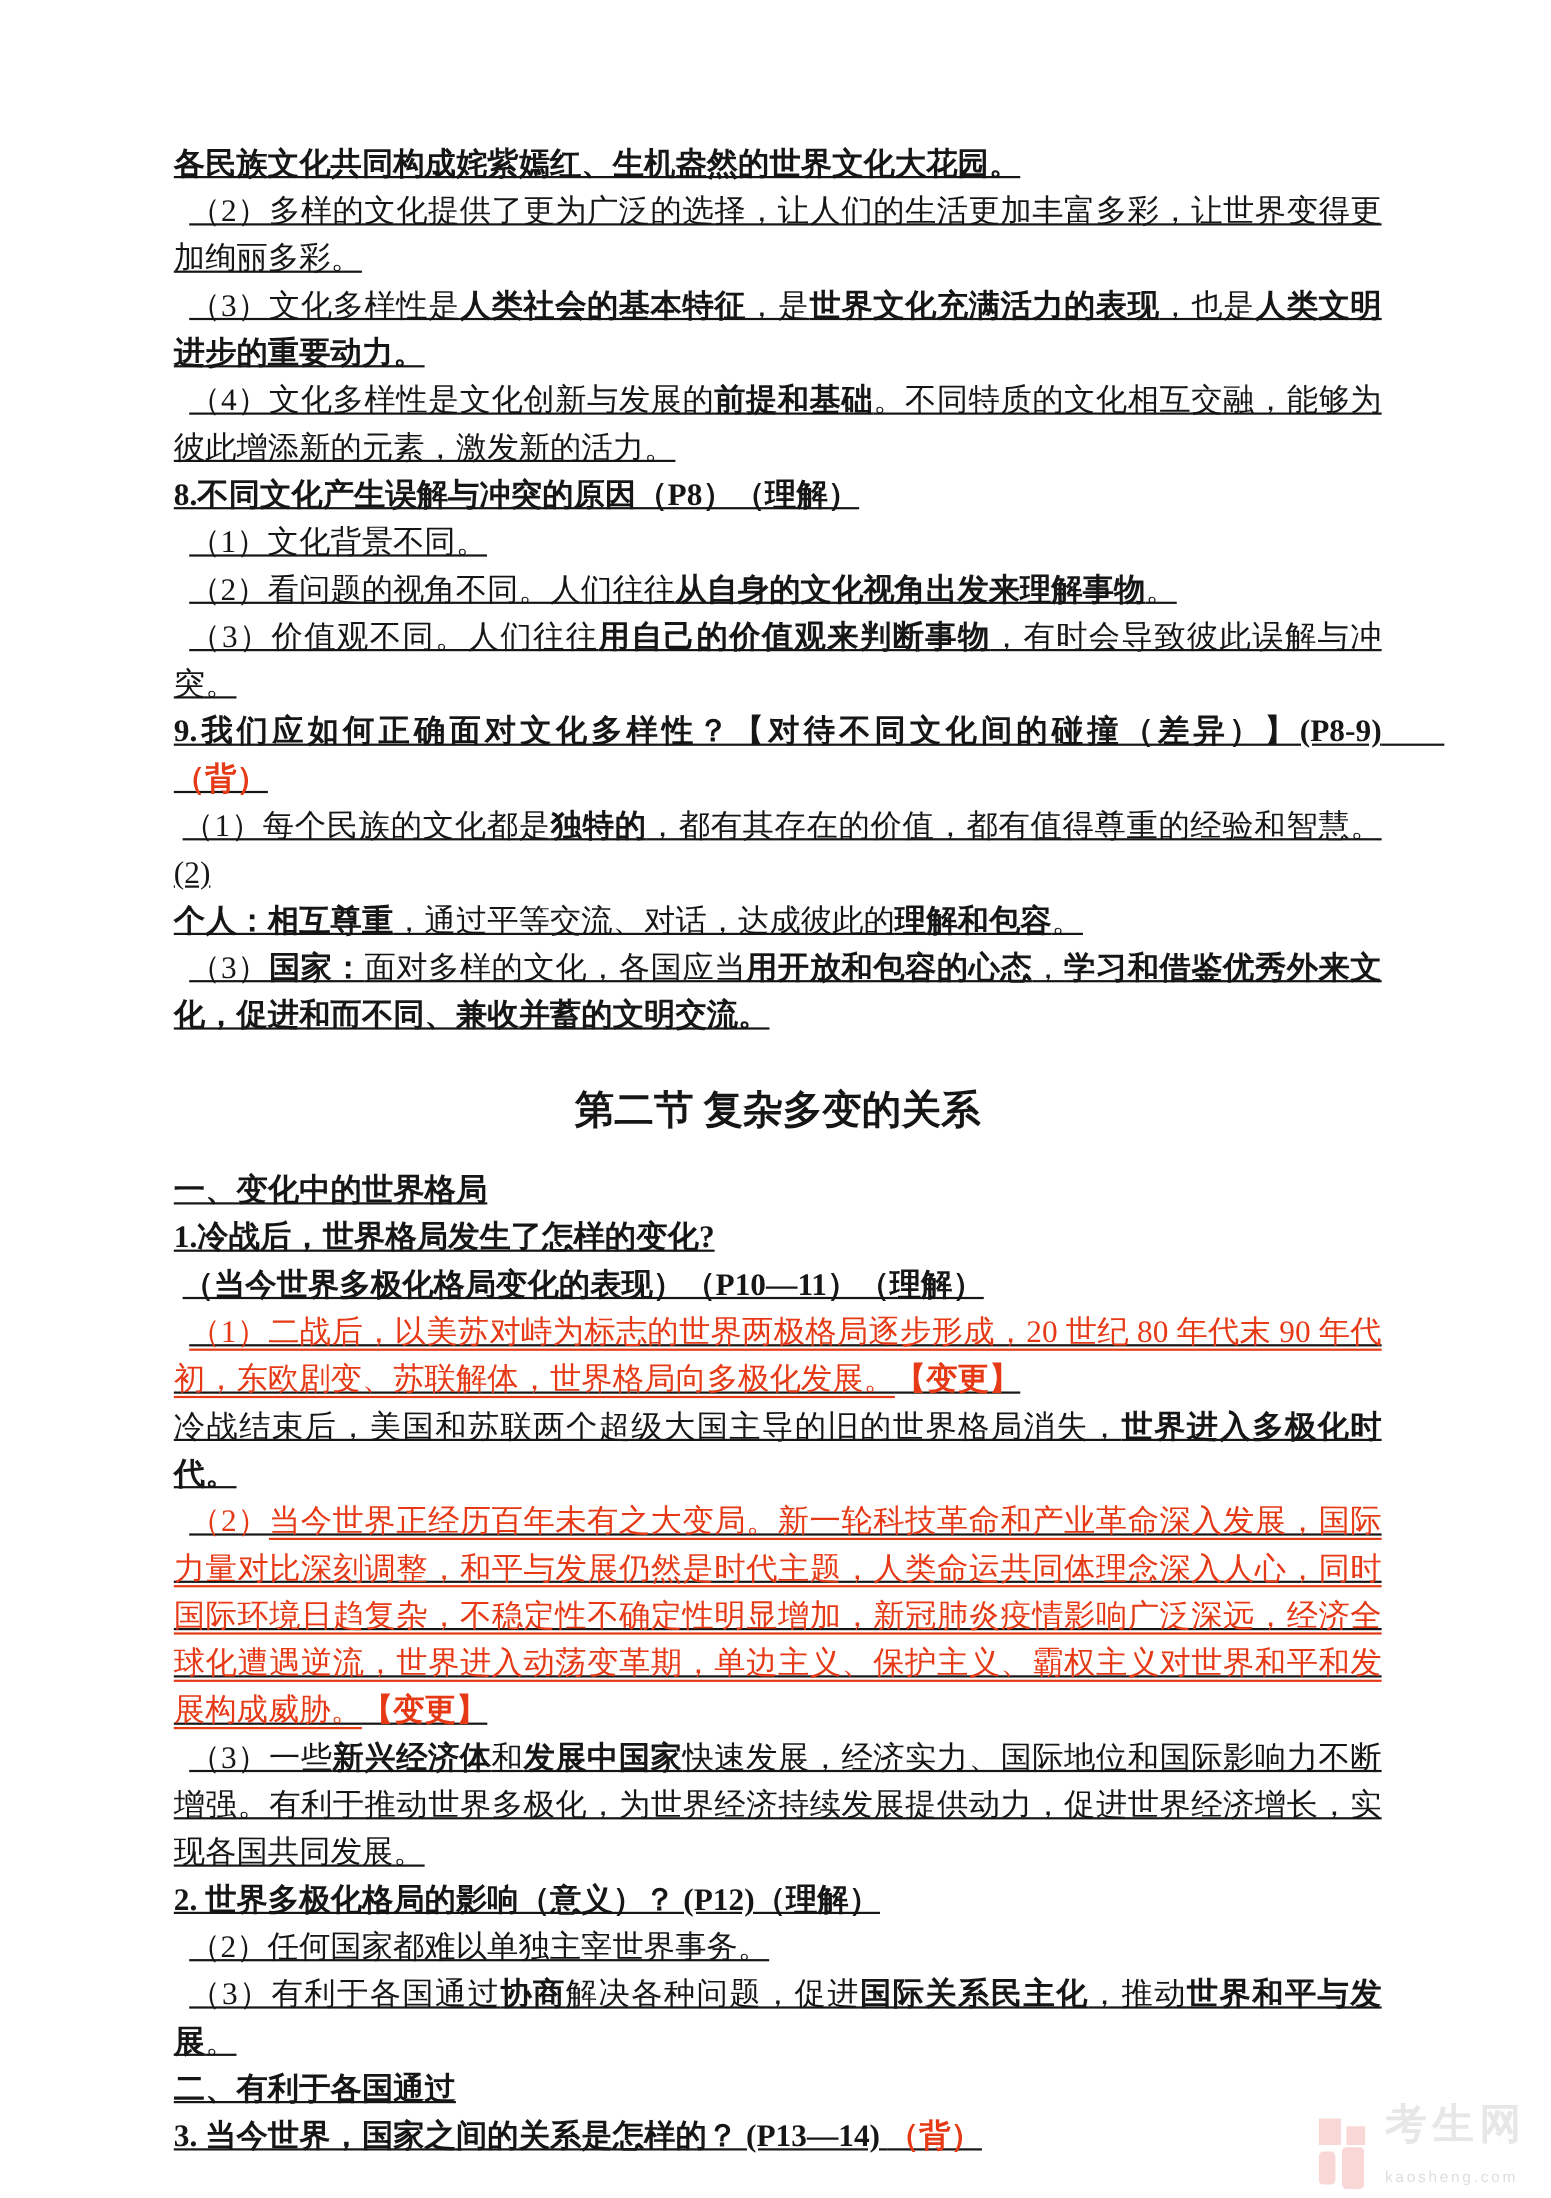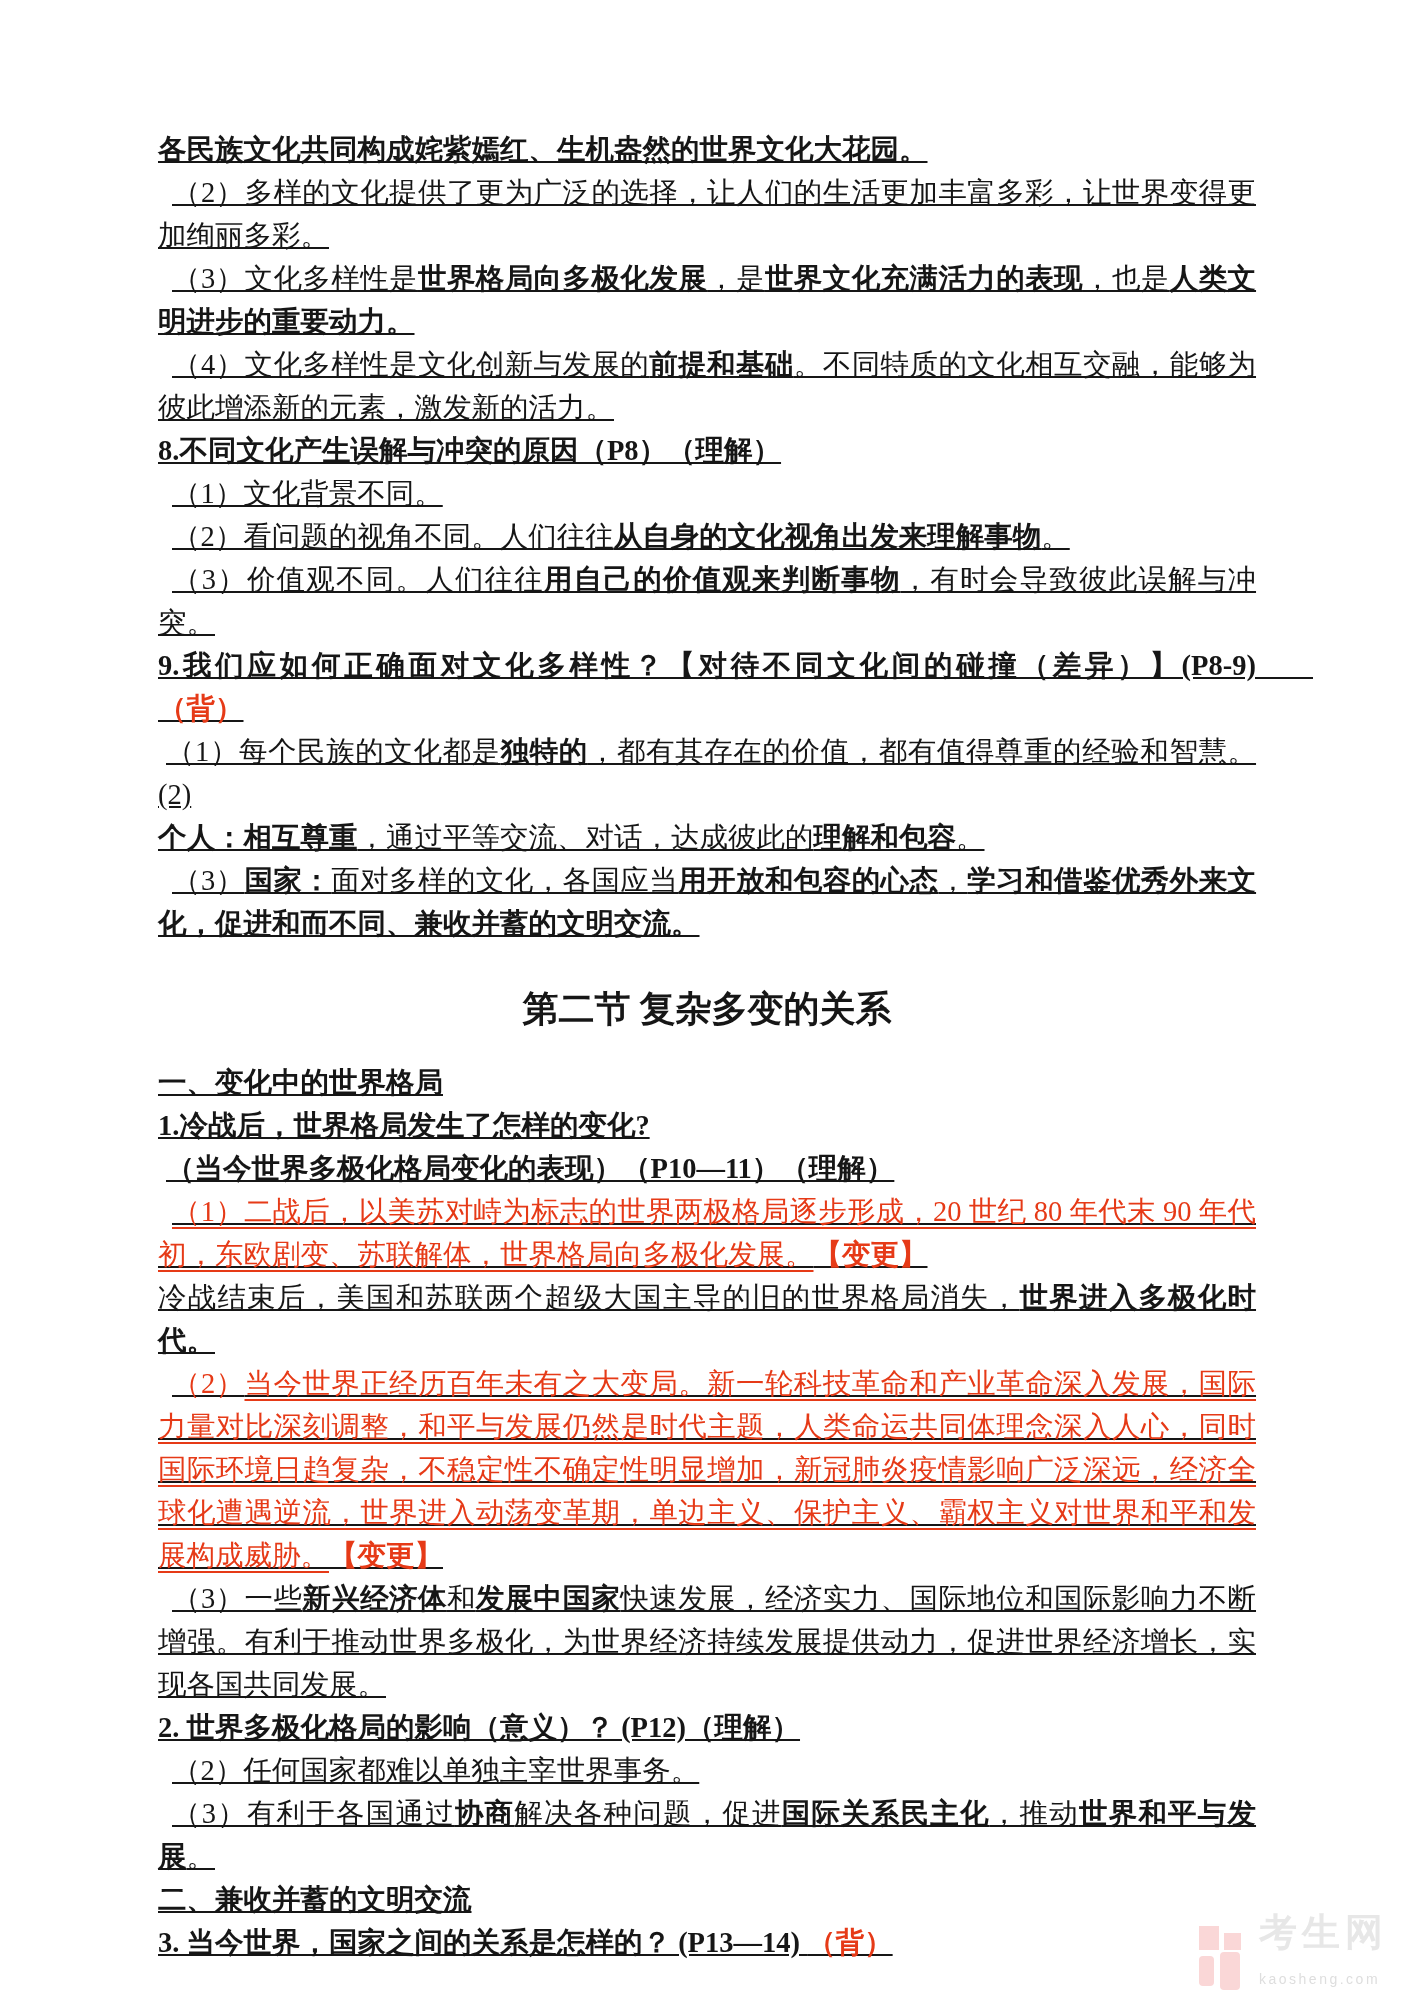--- a/index.html
+++ b/index.html
@@ -82,42 +82,42 @@
     color: var(--wm-gray2, #dedede);
     font-family: "Liberation Sans", "DejaVu Sans", sans-serif;
   }
 </style>
 </head>
 <body>
 
 <div class="doc">
     <p class="para"><span class="seg bold">各民族文化共同构成姹紫嫣红、生机盎然的世界文化大花园。</span></p>
     <p class="para indent"><span class="seg">（2）多样的文化提供了更为广泛的选择，让人们的生活更加丰富多彩，让世界变得更加绚丽多彩。</span></p>
-    <p class="para indent"><span class="seg">（3）文化多样性是</span><span class="seg bold">世界格局向多极化发展</span><span class="seg">，是</span><span class="seg bold">世界文化充满活力的表现</span><span class="seg">，也是</span><span class="seg bold">人类文明进步的重要动力。</span></p>
+    <p class="para indent"><span class="seg">（3）文化多样性是</span><span class="seg bold">人类社会的基本特征</span><span class="seg">，是</span><span class="seg bold">世界文化充满活力的表现</span><span class="seg">，也是</span><span class="seg bold">人类文明进步的重要动力。</span></p>
     <p class="para indent"><span class="seg">（4）文化多样性是文化创新与发展的</span><span class="seg bold">前提和基础</span><span class="seg">。不同特质的文化相互交融，能够为彼此增添新的元素，激发新的活力。</span></p>
     <p class="para heading"><span class="seg bold">8.不同文化产生误解与冲突的原因（P8）（理解）</span></p>
     <p class="para indent"><span class="seg">（1）文化背景不同。</span></p>
     <p class="para indent"><span class="seg">（2）看问题的视角不同。人们往往</span><span class="seg bold">从自身的文化视角出发来理解事物</span><span class="seg">。</span></p>
     <p class="para indent"><span class="seg">（3）价值观不同。人们往往</span><span class="seg bold">用自己的价值观来判断事物</span><span class="seg">，有时会导致彼此误解与冲突。</span></p>
     <p class="para heading"><span class="seg bold">9.我们应如何正确面对文化多样性？【对待不同文化间的碰撞（差异）】(P8-9)</span><span class="seg">　　</span><span class="seg red">（背）</span></p>
     <p class="para indenthalf"><span class="seg">（1）每个民族的文化都是</span><span class="seg bold">独特的</span><span class="seg">，都有其存在的价值，都有值得尊重的经验和智慧。(2)</span></p>
     <p class="para"><span class="seg bold">个人：相互尊重</span><span class="seg">，通过平等交流、对话，达成彼此的</span><span class="seg bold">理解和包容</span><span class="seg">。</span></p>
     <p class="para indent"><span class="seg">（3）</span><span class="seg bold">国家：</span><span class="seg">面对多样的文化，各国应当</span><span class="seg bold">用开放和包容的心态</span><span class="seg">，</span><span class="seg bold">学习和借鉴优秀外来文化，促进和而不同、兼收并蓄的文明交流。</span></p>
     <p class="title"><span class="seg bold">第二节 复杂多变的关系</span></p>
     <p class="para heading"><span class="seg bold">一、变化中的世界格局</span></p>
     <p class="para heading"><span class="seg bold">1.冷战后，世界格局发生了怎样的变化?</span></p>
     <p class="para heading indenthalf"><span class="seg bold">（当今世界多极化格局变化的表现）（P10—11）（理解）</span></p>
     <p class="para indent"><span class="seg red uline">（1）二战后，以美苏对峙为标志的世界两极格局逐步形成，20 世纪 80 年代末 90 年代初，东欧剧变、苏联解体，世界格局向多极化发展。</span><span class="seg bold red">【变更】</span></p>
     <p class="para"><span class="seg">冷战结束后，美国和苏联两个超级大国主导的旧的世界格局消失，</span><span class="seg bold">世界进入多极化时代。</span></p>
     <p class="para indent"><span class="seg red">（2）</span><span class="seg red uline">当今世界正经历百年未有之大变局。新一轮科技革命和产业革命深入发展，国际力量对比深刻调整，和平与发展仍然是时代主题，人类命运共同体理念深入人心，同时国际环境日趋复杂，不稳定性不确定性明显增加，新冠肺炎疫情影响广泛深远，经济全球化遭遇逆流，世界进入动荡变革期，单边主义、保护主义、霸权主义对世界和平和发展构成威胁。</span><span class="seg bold red">【变更】</span></p>
     <p class="para indent"><span class="seg">（3）一些</span><span class="seg bold">新兴经济体</span><span class="seg">和</span><span class="seg bold">发展中国家</span><span class="seg">快速发展，经济实力、国际地位和国际影响力不断增强。有利于推动世界多极化，为世界经济持续发展提供动力，促进世界经济增长，实现各国共同发展。</span></p>
     <p class="para heading"><span class="seg bold">2. 世界多极化格局的影响（意义）？ (P12)（理解）</span></p>
     <p class="para indent"><span class="seg">（2）任何国家都难以单独主宰世界事务。</span></p>
     <p class="para indent"><span class="seg">（3）有利于各国通过</span><span class="seg bold">协商</span><span class="seg">解决各种问题，促进</span><span class="seg bold">国际关系民主化</span><span class="seg">，推动</span><span class="seg bold">世界和平与发展</span><span class="seg">。</span></p>
-    <p class="para heading"><span class="seg bold">二、兼收并蓄的文明交流</span></p>
+    <p class="para heading"><span class="seg bold">二、有利于各国通过</span></p>
     <p class="para heading"><span class="seg bold">3. 当今世界，国家之间的关系是怎样的？ (P13—14) </span><span class="seg red">（背）</span></p>
   </div>
 
 <div class="wm">
   <div class="wm-logo">
     <div class="blk blk1"></div>
     <div class="blk blk2"></div>
     <div class="blk blk3"></div>
     <div class="blk blk4"></div>
   </div>

